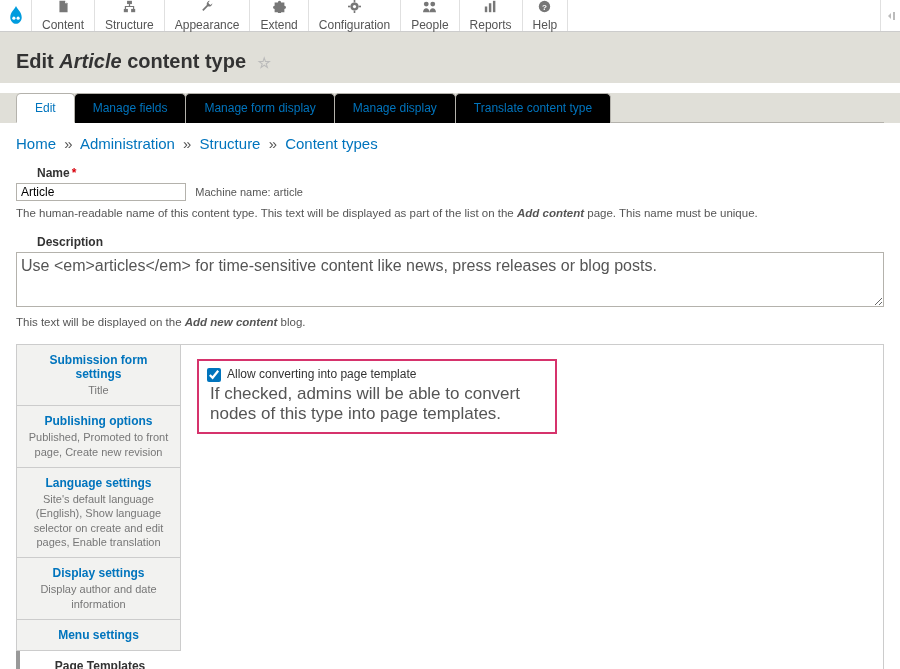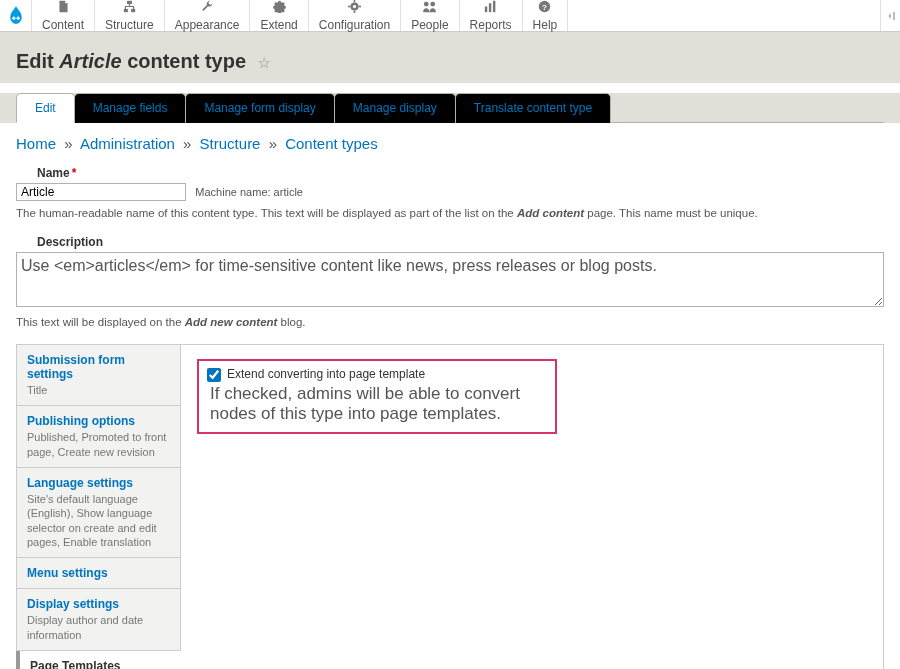--- a/index.html
+++ b/index.html
@@ -153,20 +153,21 @@
   }
   .vt-menu {
     width: 164px;
     background: #f2f2f0;
     border-right: 1px solid #ccc;
   }
   .vt-item {
     padding: 8px 10px;
     border-bottom: 1px solid #ccc;
     cursor: pointer;
+    text-align: center;
   }
   .vt-item .vt-title {
     color: #0074bd;
     font-weight: bold;
     font-size: 12px;
   }
   .vt-item .vt-summary {
     color: #777;
     font-size: 11px;
     margin-top: 2px;
@@ -353,35 +354,35 @@
       </div>
       <div class="vt-item">
         <div class="vt-title">Publishing options</div>
         <div class="vt-summary">Published, Promoted to front page, Create new revision</div>
       </div>
       <div class="vt-item">
         <div class="vt-title">Language settings</div>
         <div class="vt-summary">Site's default language (English), Show language selector on create and edit pages, Enable translation</div>
       </div>
       <div class="vt-item">
-        <div class="vt-title">Menu settings</div>
-      </div>
-      <div class="vt-item">
         <div class="vt-title">Display settings</div>
         <div class="vt-summary">Display author and date information</div>
+      </div>
+      <div class="vt-item">
+        <div class="vt-title">Menu settings</div>
       </div>
       <div class="vt-item active">
         <div class="vt-title">Page Templates</div>
       </div>
 
     </div>
     <div class="vt-pane">
       <div class="highlight-box">
         <div class="checkbox-row">
           <input type="checkbox" checked="" style="">
-          <span class="checkbox-label">Extend converting into page template</span>
+          <span class="checkbox-label">Allow converting into page template</span>
         </div>
         <div class="cb-desc">If checked, admins will be able to convert nodes of this type into page templates.</div>
       </div>
     </div>
   </div>
 
 </div>
 
 </body></html>

